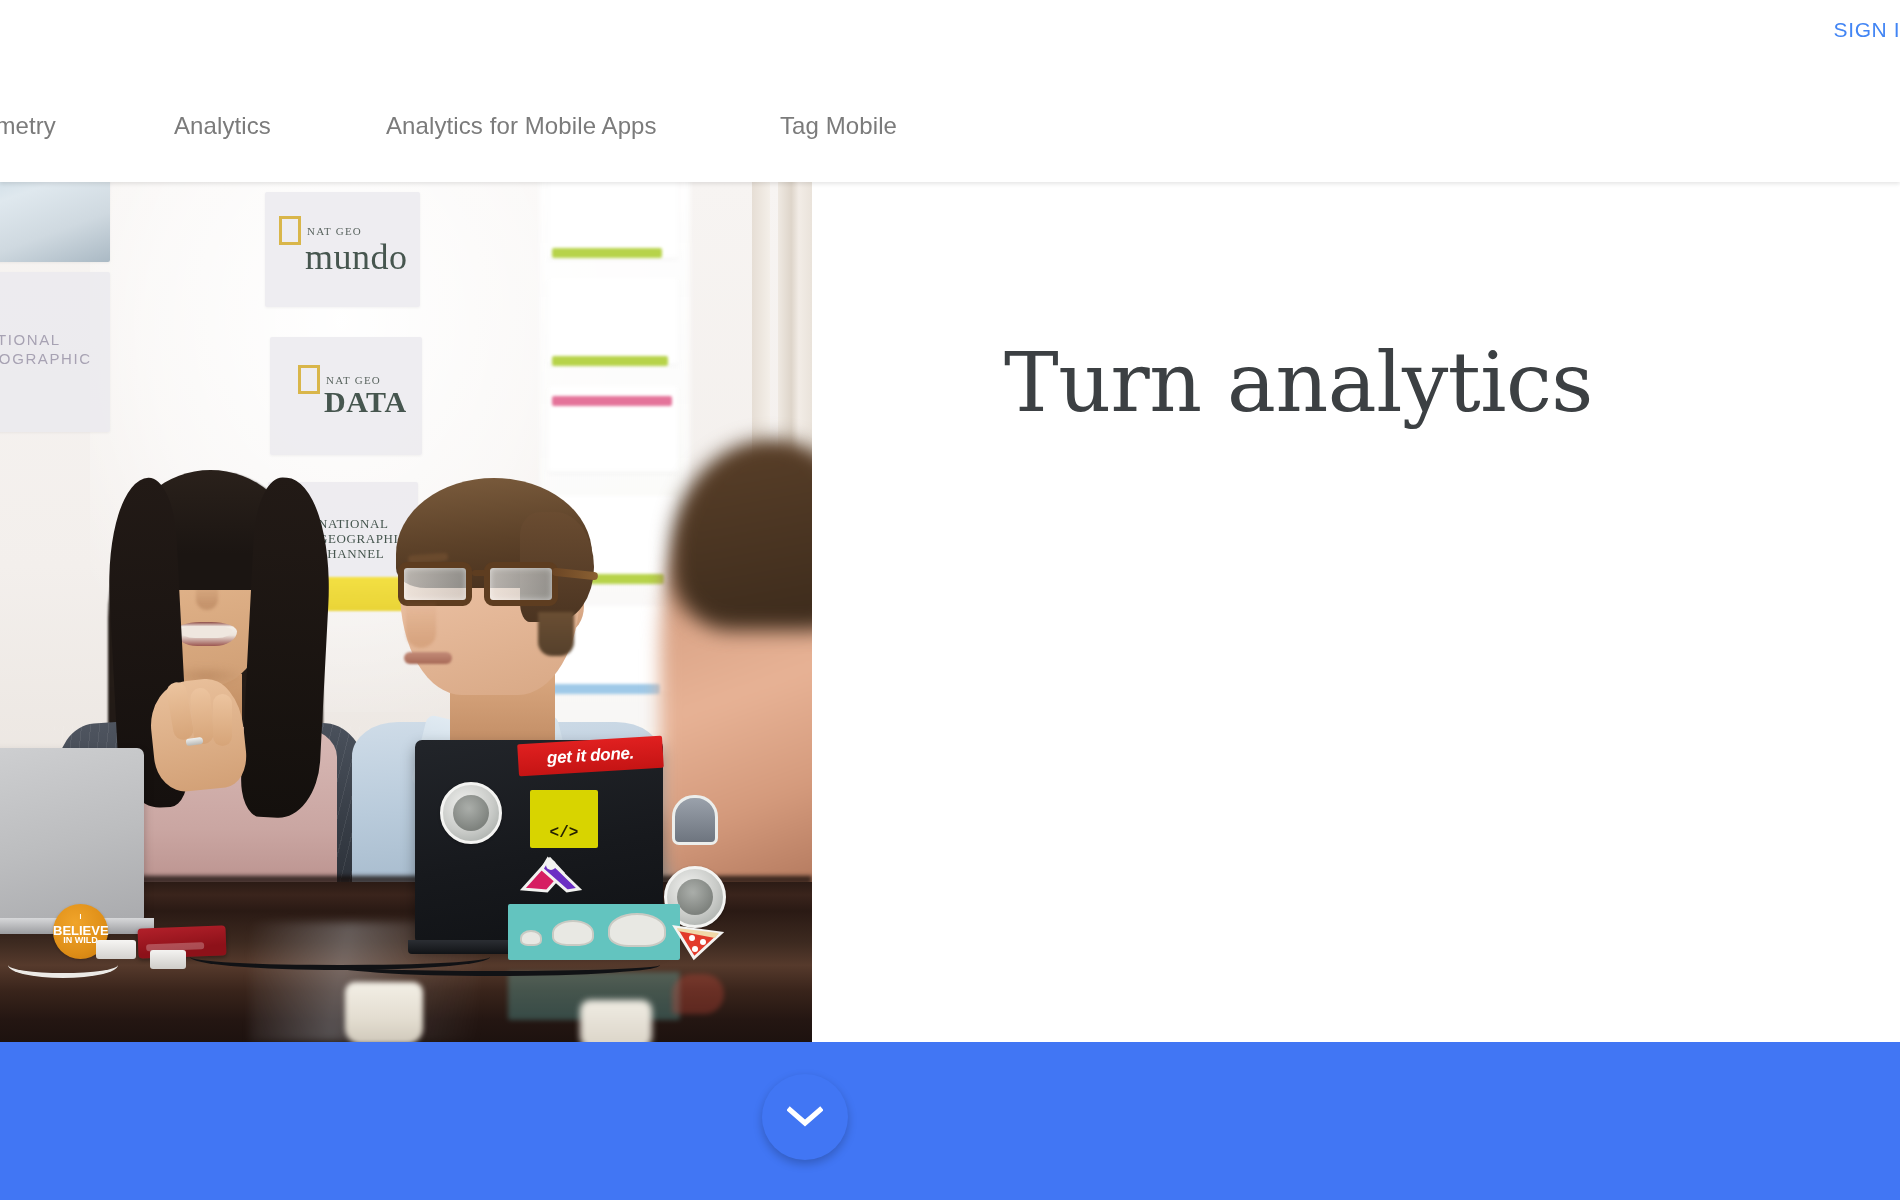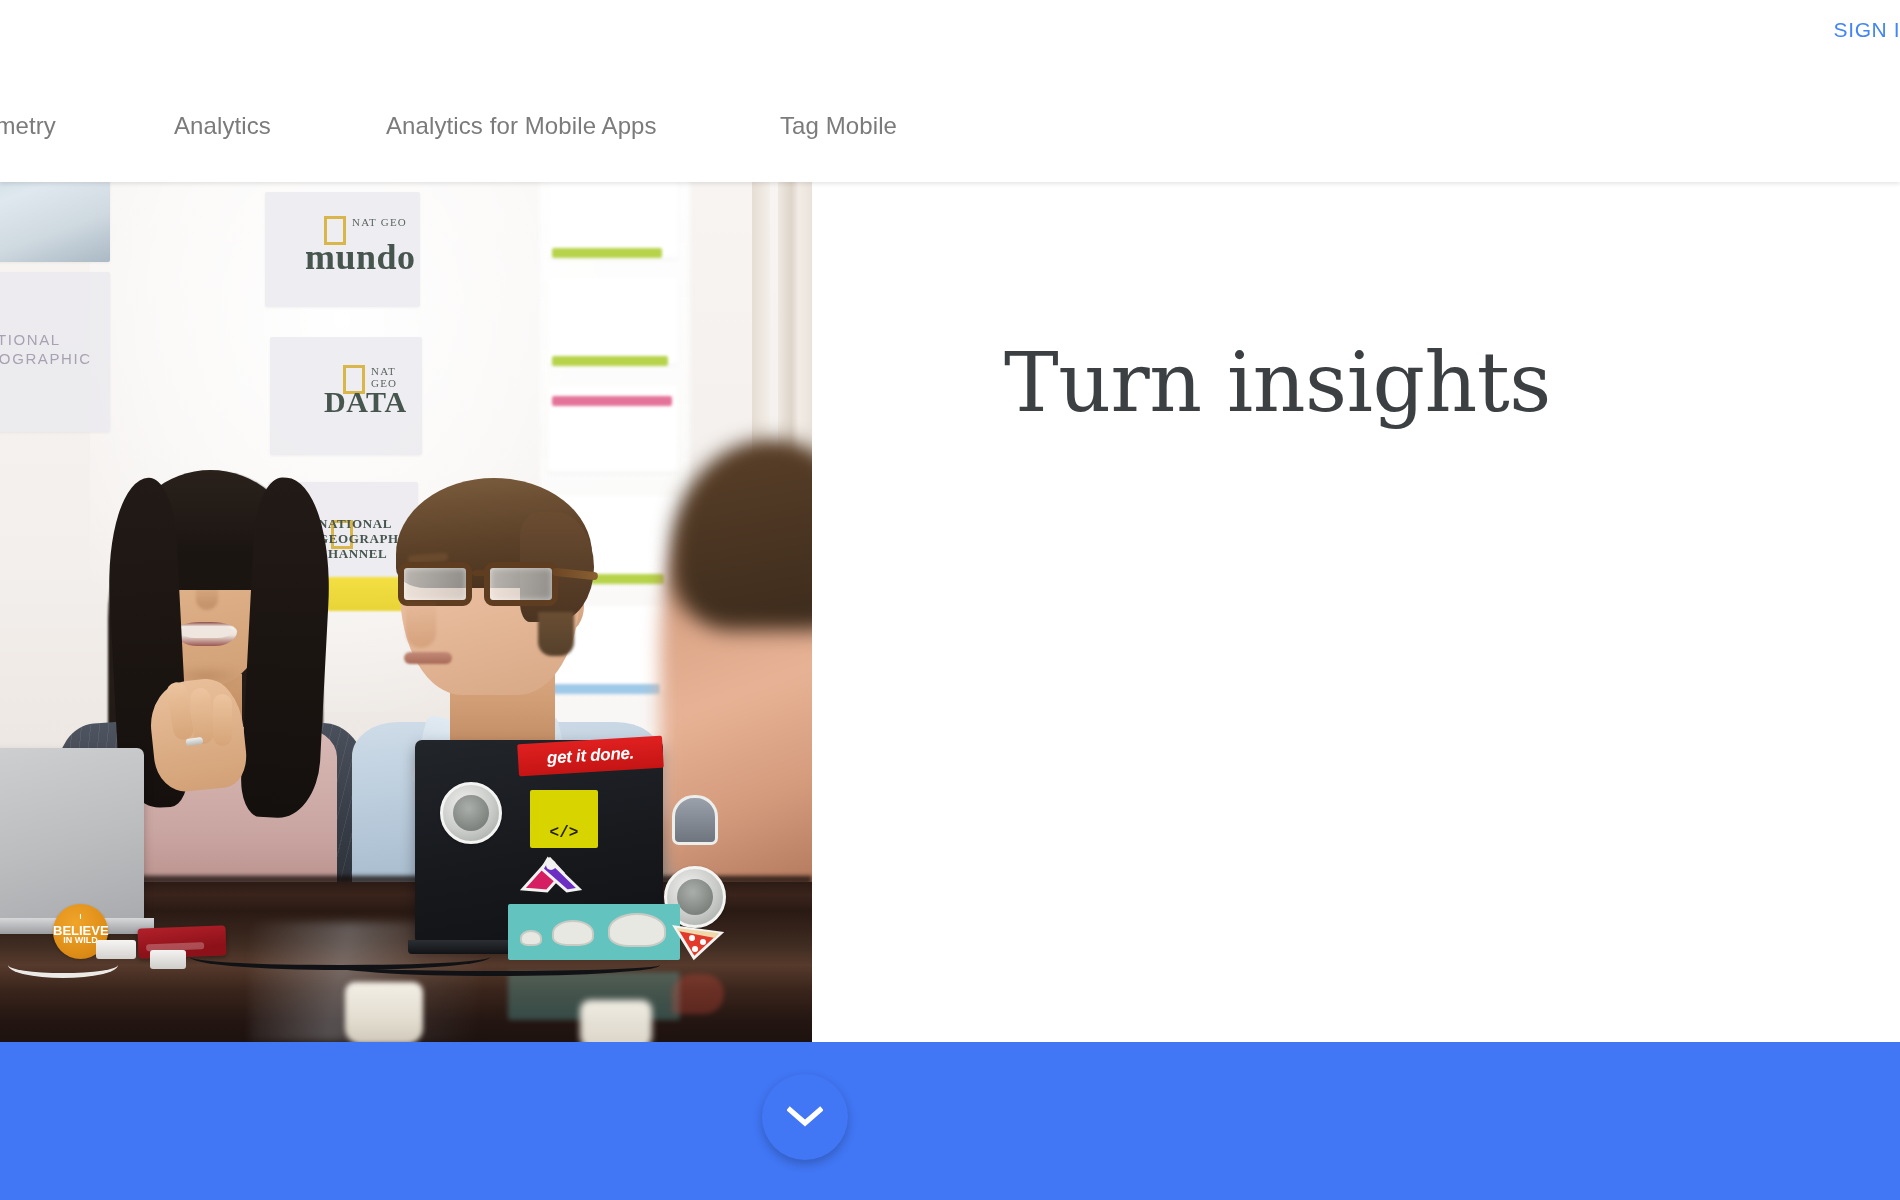--- a/index.html
+++ b/index.html
@@ -88,32 +88,32 @@
   .natgeo-txt {
     position:absolute; left: 4px; top: 58px;
     font-size: 15px; line-height: 19px; letter-spacing: 1.6px;
     color: #9b95a8; font-family: "Liberation Sans", sans-serif; opacity:.85;
   }
 
   .poster-mundo { left: 265px; top: 10px; width: 155px; height: 115px; }
   .poster-wild  { left: 270px; top: 155px; width: 152px; height: 118px; }
   .poster-chan  { left: 268px; top: 300px; width: 150px; height: 122px; }
 
-  .ng-row { position:absolute; display:flex; align-items:flex-start;margin-left:45px; }
+  .ng-row { position:absolute; display:flex; align-items:center; }
   .ng-rect {
     width: 22px; height: 29px; border: 3px solid #d9b64a;
     background: transparent; flex:none;
   }
   .ng-small {
     font-size: 11px; letter-spacing: 1.2px; color:#5a6560; margin-left:6px;
     font-family:"Liberation Serif", serif;
   }
   .ng-big {
     position:absolute; font-family:"Liberation Serif", serif;
-    color:#46564f; letter-spacing: 0.5px; font-weight: bold;
+    color:#46564f; letter-spacing: 0.5px;
   }
 
   
   .paper-col {
     left: 540px; top: -20px; width: 150px; height: 700px;
     background: linear-gradient(180deg, rgba(255,255,255,.9), rgba(248,248,246,.85));
     filter: blur(2.5px);
   }
   .paper-sheet {
     position:absolute; left: 548px; width: 130px; height: 86px;
@@ -681,20 +681,20 @@
     </div>
 
     <button class="fab">
       <svg width="36" height="22" viewBox="0 0 36 22">
         <path d="M3 4 L18 17 L33 4" fill="none" stroke="#ffffff" stroke-width="5.2" stroke-linecap="square" stroke-linejoin="miter"></path>
       </svg>
     </button>
 
     <div class="copy">
       <h1 class="hero-title">
-        <span>Turn insights</span><br>
+        <span>Turn analytics</span><br>
       </h1>
     </div>
   </section>
 
   <div class="blue-band"></div>
 
 </div>
 
 </body></html>

